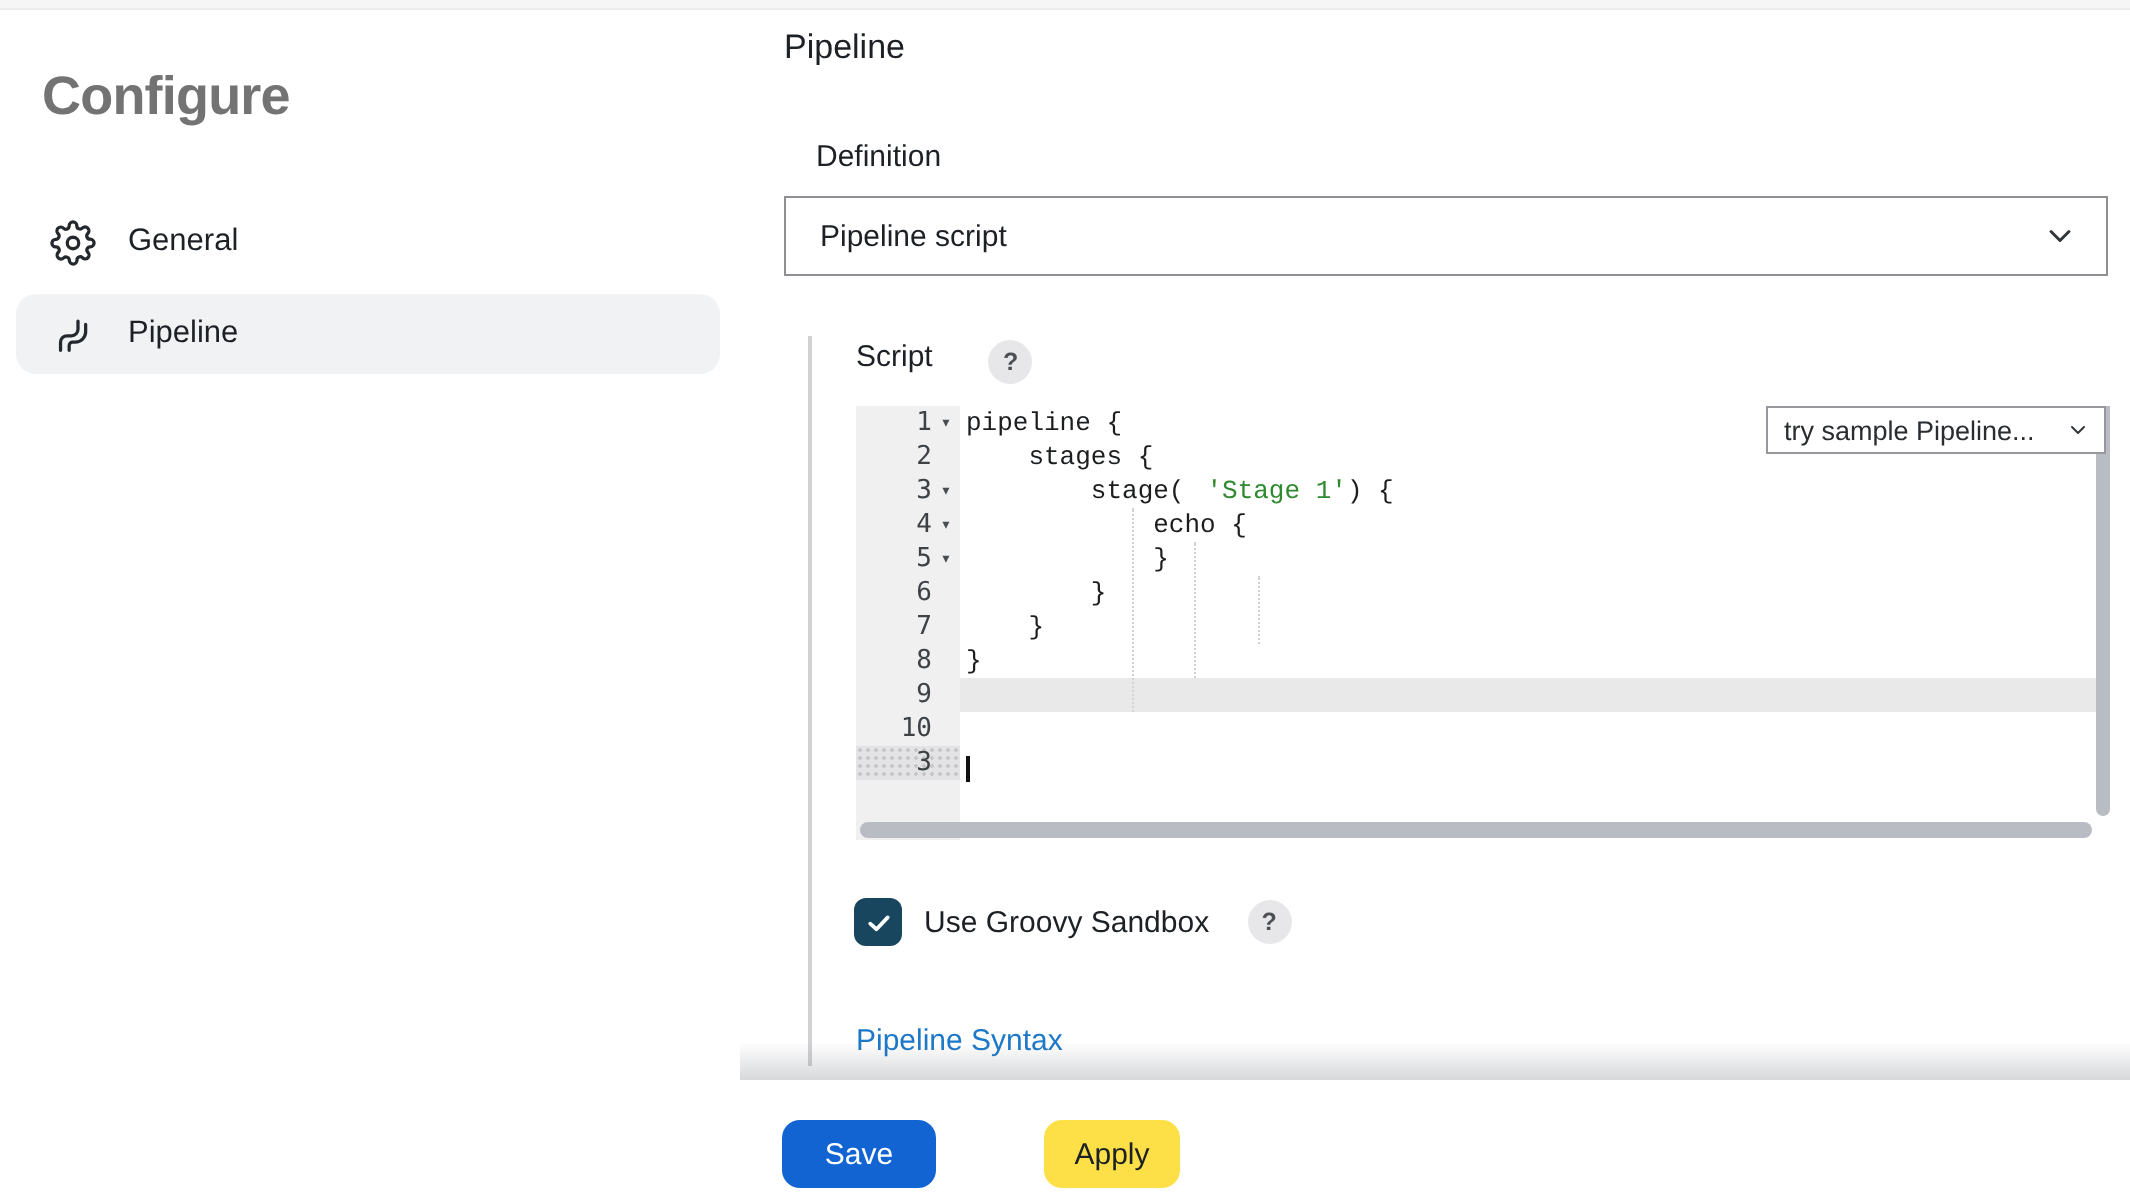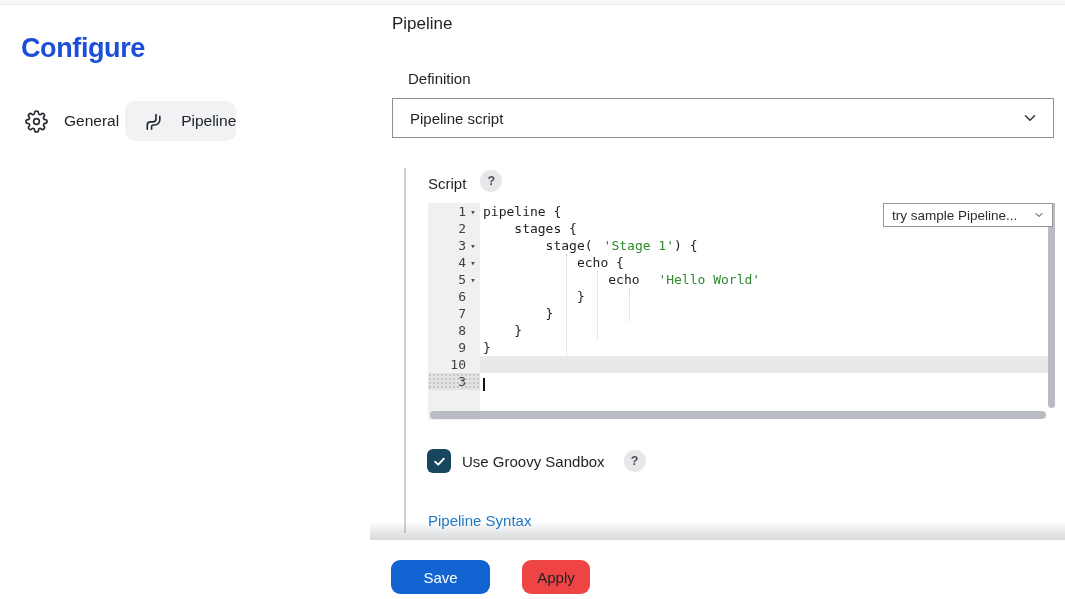--- a/index.html
+++ b/index.html
@@ -8,71 +8,71 @@
     position: relative;
     font-family: "Liberation Sans", sans-serif;
     background: #ffffff;
     color: #1d2125;
     overflow: hidden;
   }
   .top-strip { position:absolute; left:0; top:0; right:0; height:5px; background:#f6f6f7; border-bottom:1px solid #ececee; }
 
   
   .sidebar { position:absolute; left:0; top:5px; width:370px; height:530px; }
-  .sidebar-title { font-size:27px; font-weight:bold; letter-spacing:-0.4px; margin:28px 0 0 21px; color:#1d4ed8; }
-  .sidebar-nav { position:absolute; left:8px; top:96px; width:352px; display:flex; gap:6px; }
+  .sidebar-title { font-size:27px; font-weight:bold; letter-spacing:-0.4px; margin:28px 0 0 21px; color:#737373; }
+  .sidebar-nav { position:absolute; left:8px; top:96px; width:352px; display:flex; flex-direction:column; gap:6px; }
   .nav-item { height:40px; border-radius:10px; display:flex; align-items:center; padding-left:16px; gap:16px; font-size:15.5px; color:#1d2125; cursor:pointer; }
   .nav-item.active { background:#f1f2f4; }
   .nav-item .icon-slot { width:24px; height:24px; display:flex; align-items:center; justify-content:center; }
   .nav-item svg { width:23px; height:23px; stroke:#24292e; fill:none; stroke-width:1.7; stroke-linecap:round; stroke-linejoin:round; }
 
   
   .main { position:absolute; left:392px; top:5px; width:663px; }
   .section-title { font-size:17px; font-weight:normal; margin-top:9px; color:#1d2125; }
   .def-label { position:absolute; left:16px; top:65px; font-size:15px; }
   .select-box { position:absolute; left:0; top:93px; width:662px; height:40px; border:1.5px solid #8e9094; border-radius:0; background:#fff; display:flex; align-items:center; justify-content:space-between; padding:0 14px 0 17px; font-size:15px; cursor:pointer; }
   .select-box svg, .sample-select svg { stroke:#33363a; fill:none; stroke-width:2; stroke-linecap:round; stroke-linejoin:round; }
 
   .section-vline { position:absolute; left:404px; top:168px; width:2px; height:365px; background:#d1d1d4; }
 
-  .script-head { position:absolute; left:428px; top:170px; display:flex; align-items:flex-end; gap:14px; }
+  .script-head { position:absolute; left:428px; top:170px; display:flex; align-items:flex-start; gap:28px; }
   .script-label { font-size:15px; }
   .help-circle { width:22px; height:22px; border-radius:50%; background:#e7e7e9; color:#4c4f53; font-size:12.5px; font-weight:bold; display:flex; align-items:center; justify-content:center; cursor:pointer; }
 
   
   .editor { position:absolute; left:428px; top:203px; width:627px; height:217px; background:#fff; font-family:"DejaVu Sans Mono", monospace; font-size:13px; }
   .gutter { position:absolute; left:0; top:0; width:52px; height:217px; background:#f0f0f1; }
   .gutter-cell { height:17px; display:flex; align-items:center; justify-content:flex-end; color:#3f4245; }
   .gutter-cell .num { text-align:right; }
   .gutter-cell .fold { width:14px; font-size:9px; color:#4a4d50; text-align:center; cursor:pointer; }
   .gutter-cell.active { background:#e3e3e5; background-image:radial-gradient(#c7c7ca 0.8px, transparent 0.9px); background-size:4px 4px; }
   .code-area { position:absolute; left:52px; top:0; right:0; height:217px; overflow:hidden; }
-  .code-line { height:17px; line-height:17px; white-space:pre; padding-left:3px; color:#1b1d1f; }
+  .code-line { height:17px; line-height:17px; white-space:pre; padding-left:3px; color:#1b1d1f;font-family:Liberation Mono, monospace; }
   .code-line.active { background:#e9e9ea; }
   .tok-string { color:#2f8a2f;margin-left:11px; }
   .guide { position:absolute; border-left:1px dotted #d2d2d5; width:0; }
   .cursor { position:absolute; left:55px; top:175px; width:2px; height:13px; background:#111; }
   .hscroll { position:absolute; left:2px; right:9px; bottom:1px; height:8px; background:#b9bdc3; border-radius:4px; cursor:pointer; }
   .vscroll { position:absolute; right:0; top:0; width:7px; height:205px; background:#b9bdc3; border-radius:0 0 4px 4px; cursor:pointer; }
   .sample-select { position:absolute; top:0; right:2px; width:170px; height:24px; border:1px solid #96989c; background:#fff; display:flex; align-items:center; justify-content:space-between; padding:0 7px 0 8px; font-family:"Liberation Sans", sans-serif; font-size:13.5px; color:#2a2d30; cursor:pointer; }
 
   
   .sandbox-row { position:absolute; left:427px; top:449px; display:flex; align-items:center; gap:11px; }
   .checkbox { width:24px; height:24px; border-radius:6px; background:#17465e; display:flex; align-items:center; justify-content:center; cursor:pointer; }
   .checkbox svg { width:15px; height:15px; stroke:#fff; fill:none; stroke-width:3; stroke-linecap:round; stroke-linejoin:round; }
   .sandbox-label { font-size:15px; }
   .sandbox-row .help-circle { margin-left:8px; }
   .syntax-link { position:absolute; left:428px; top:512px; font-size:15px; color:#1d78c9; cursor:pointer; text-decoration:none; }
 
   
   .footer-shadow { position:absolute; left:370px; right:0; top:521px; height:19px; background:linear-gradient(to bottom, rgba(110,115,122,0), rgba(110,115,122,0.28)); }
   .footer { position:absolute; left:0; top:540px; width:1065px; height:59px; background:#ffffff; }
   .btn { position:absolute; top:20px; height:34px; border:none; border-radius:9px; font-size:15px; font-family:"Liberation Sans", sans-serif; display:flex; align-items:center; justify-content:center; cursor:pointer; }
-  .btn-save { left:391px; width:99px; background:#1164d2; color:#fff; }
-  .btn-apply { left:522px; width:68px; background:#ef4444; color:#1d2125; }
+  .btn-save { left:391px; width:77px; background:#1164d2; color:#fff; }
+  .btn-apply { left:522px; width:68px; background:#fde047; color:#1d2125; }
 </style>
 </head>
 <body>
 
 <div class="top-strip"></div>
 
 <aside class="sidebar">
   <h1 class="sidebar-title">Configure</h1>
   <nav class="sidebar-nav">
   <div class="nav-item">
@@ -164,21 +164,20 @@
       </div>
     </div>
   <div class="code-area">
     <div class="guide" style="left:86px; top:51px; height:102px;"></div>
     <div class="guide" style="left:117px; top:68px; height:68px;"></div>
     <div class="guide" style="left:149px; top:85px; height:34px;"></div>
   <div class="code-line"><span class="tok-plain">pipeline {</span></div>
       <div class="code-line"><span class="tok-plain">    stages {</span></div>
       <div class="code-line"><span class="tok-plain">        stage(</span><span class="tok-string">'Stage 1'</span><span class="tok-plain">) {</span></div>
       <div class="code-line"><span class="tok-plain">            echo {</span></div>
-      <div class="code-line"><span class="tok-plain">                echo </span><span class="tok-string">'Hello World'</span></div>
       <div class="code-line"><span class="tok-plain">            }</span></div>
       <div class="code-line"><span class="tok-plain">        }</span></div>
       <div class="code-line"><span class="tok-plain">    }</span></div>
       <div class="code-line"><span class="tok-plain">}</span></div>
       <div class="code-line active"></div>
     </div>
   <div class="cursor"></div>
   <div class="hscroll"></div>
   <div class="vscroll"></div>
   <div class="sample-select">

